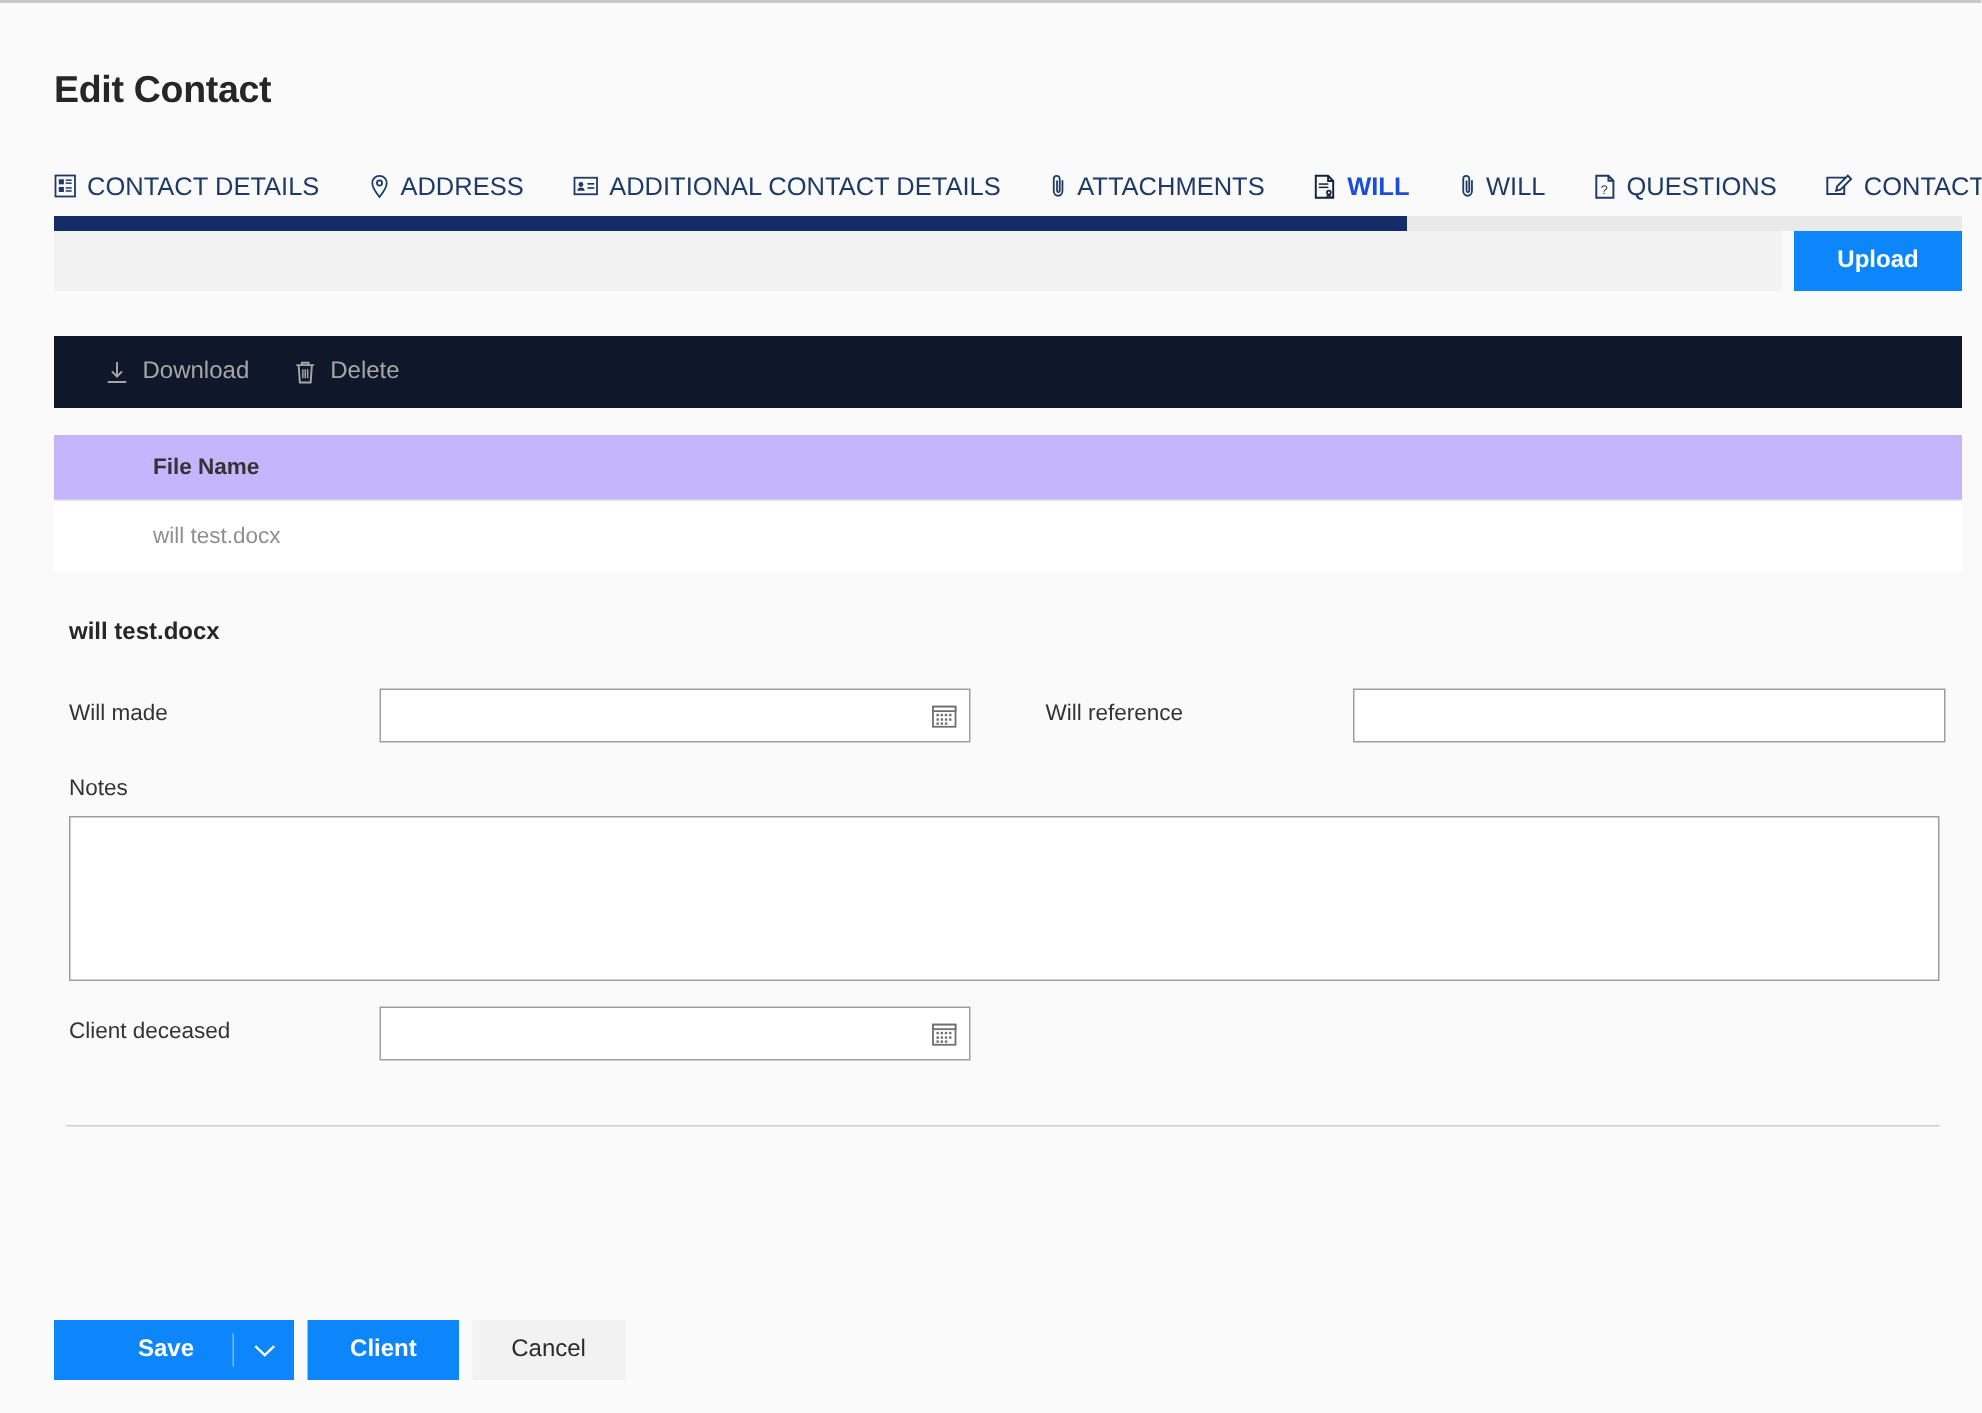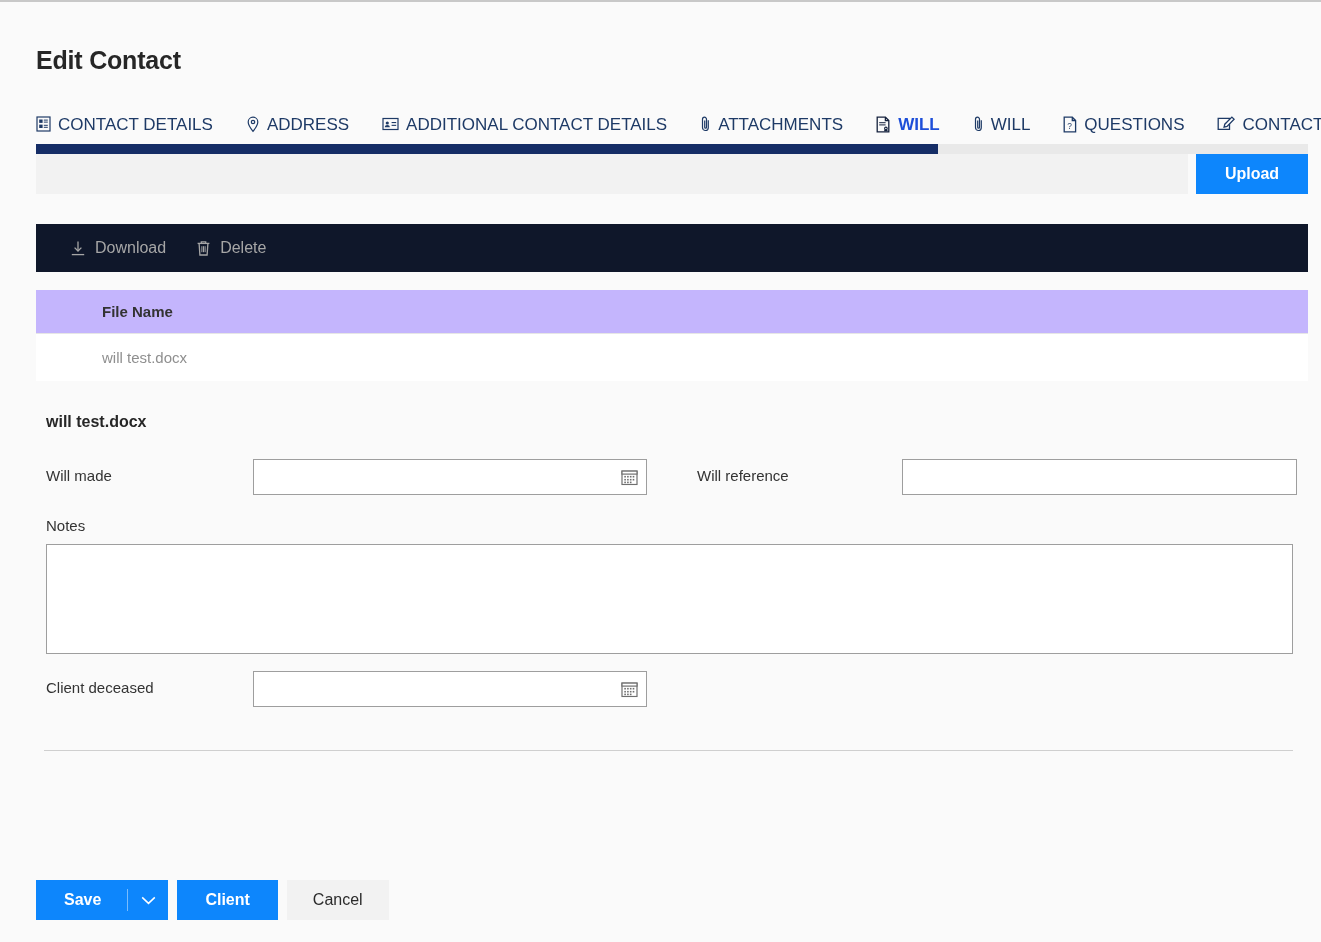--- a/index.html
+++ b/index.html
@@ -223,20 +223,21 @@
     font-family: "Liberation Sans", sans-serif;
     font-size: 16px;
     font-weight: bold;
     cursor: pointer;
   }
   .split {
     display: flex;
     align-items: stretch;
     background: #0d86fc;
     height: 40px;
+    padding-left: 28px;
   }
   .split .main {
     background: #0d86fc;
     color: #ffffff;
     border: none;
     padding: 0 26px 0 28px;
     font-size: 16px;
     font-weight: bold;
     font-family: "Liberation Sans", sans-serif;
     cursor: pointer;

